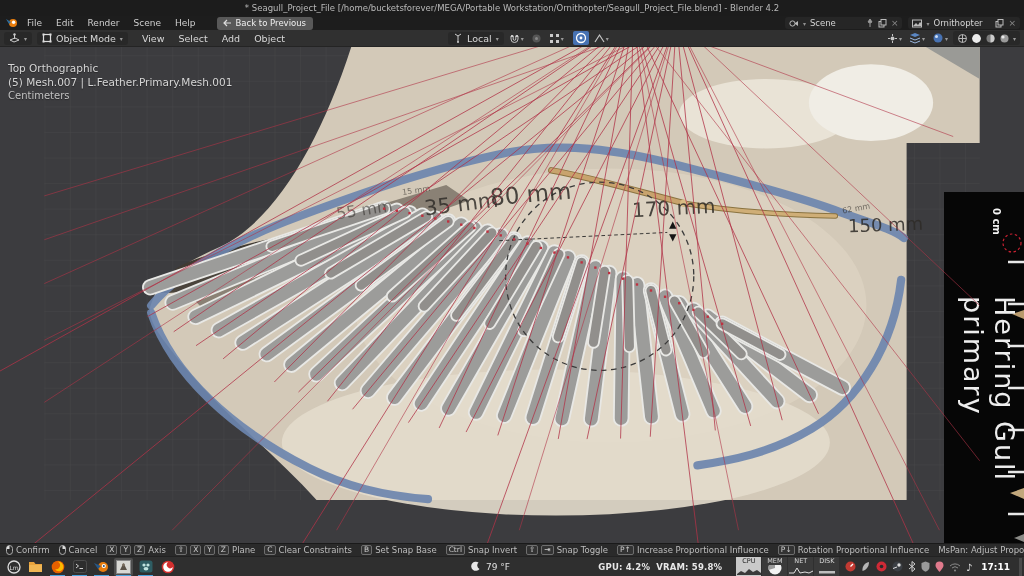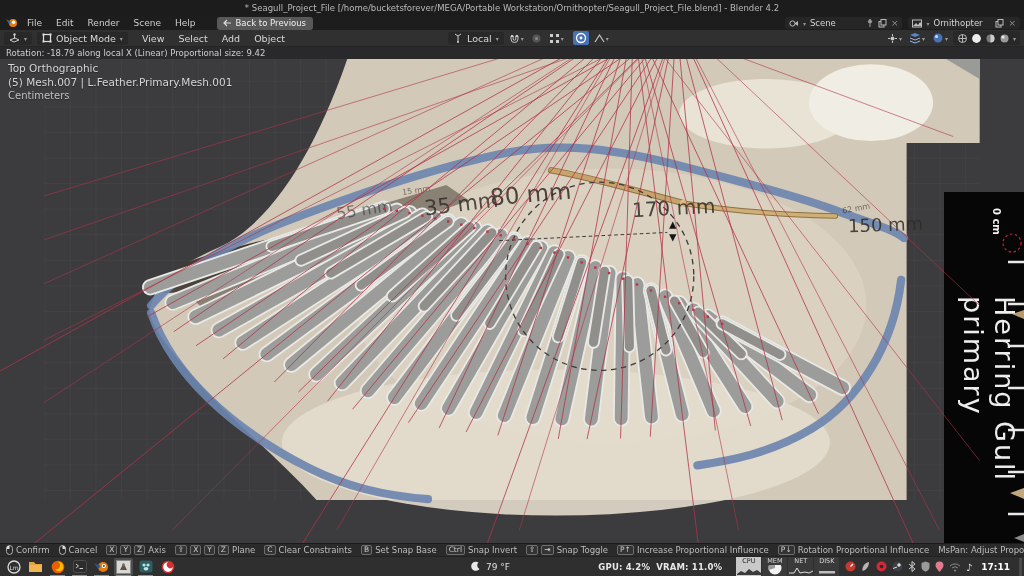--- a/index.html
+++ b/index.html
@@ -264,23 +264,20 @@
           </svg>
         <svg width="11" height="11" viewBox="0 0 11 11">
             <circle cx="5.5" cy="5.5" r="4" fill="#9a9a9a"></circle>
             <circle cx="4" cy="4" r="1.6" fill="#e8e8e8"></circle>
           </svg>
         <span class="caret">▾</span>
       </span>
     </span>
   </div>
 
-  <div class="opbar">
-    <span>Rotation: -18.79 along local X (Linear) Proportional size: 9.42</span>
-  </div>
 
   <div class="viewport">
     <svg id="scene" class="layer" width="1024" height="496" viewBox="0 47 1024 543">
       <defs>
         <pattern id="grid" width="28" height="28" patternUnits="userSpaceOnUse">
           <path d="M28,0 H0 V28" fill="none" stroke="#464649" stroke-width="1"></path>
         </pattern>
       </defs>
       <rect x="0" y="47" width="1024" height="496" fill="url(#grid)"></rect>
 
@@ -631,21 +628,21 @@
         </div>
       </div>
     <div class="tb-center">
       <svg width="11" height="11" viewBox="0 0 11 11">
           <path d="M8.5,1.5 A4.6,4.6 0 1 0 9.5,8 A4 4 0 0 1 8.5,1.5 Z" fill="#e8e8e8"></path>
         </svg>
       <span>79 °F</span>
     </div>
     <div class="tb-right">
       <span class="gpu-label">GPU: 4.2%</span>
-      <span class="gpu-label">VRAM: 11.0%</span>
+      <span class="gpu-label">VRAM: 59.8%</span>
       <span class="monitors" id="tb-monitors">
           <div class="mon light">
             <div class="mlabel">CPU</div>
             <svg width="24" height="10">
               <path d="M0,9 L4,6 L8,8 L12,4 L16,7 L20,5 L24,8 V10 H0 Z" fill="#3a3a3a"></path>
             </svg>
           </div>
           <div class="mon">
             <div class="mlabel">MEM</div>
             <svg width="24" height="10">

